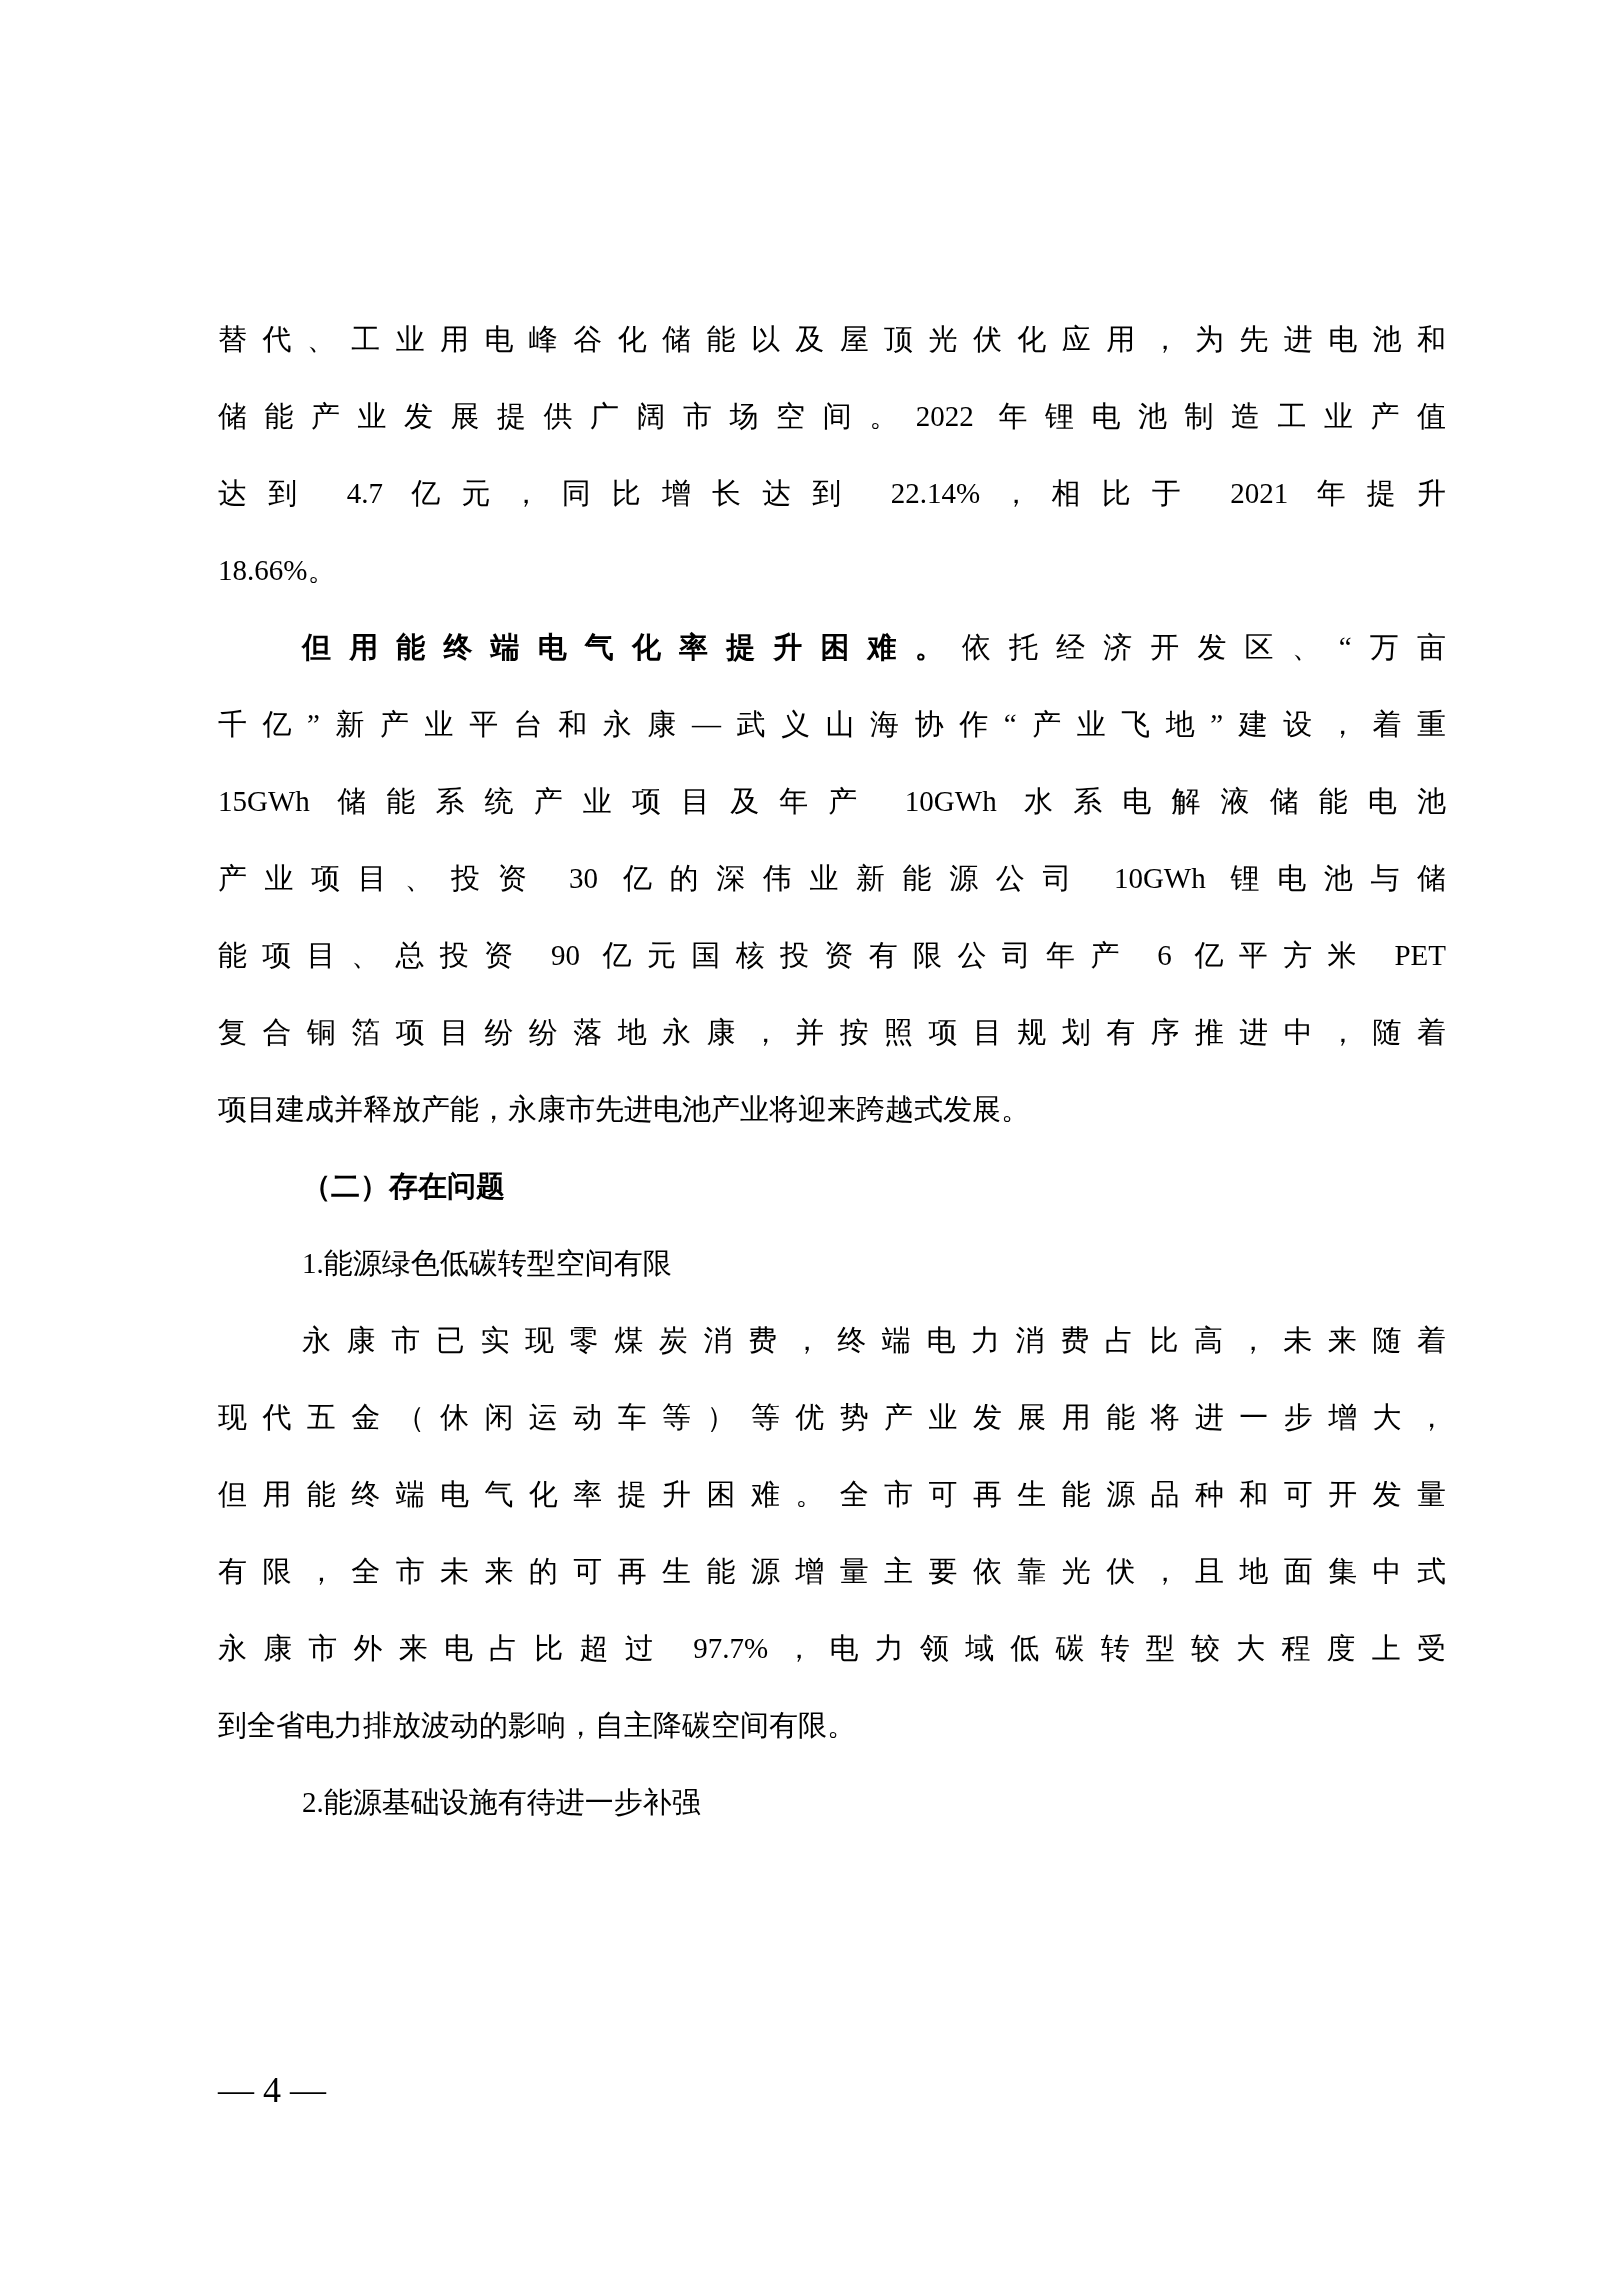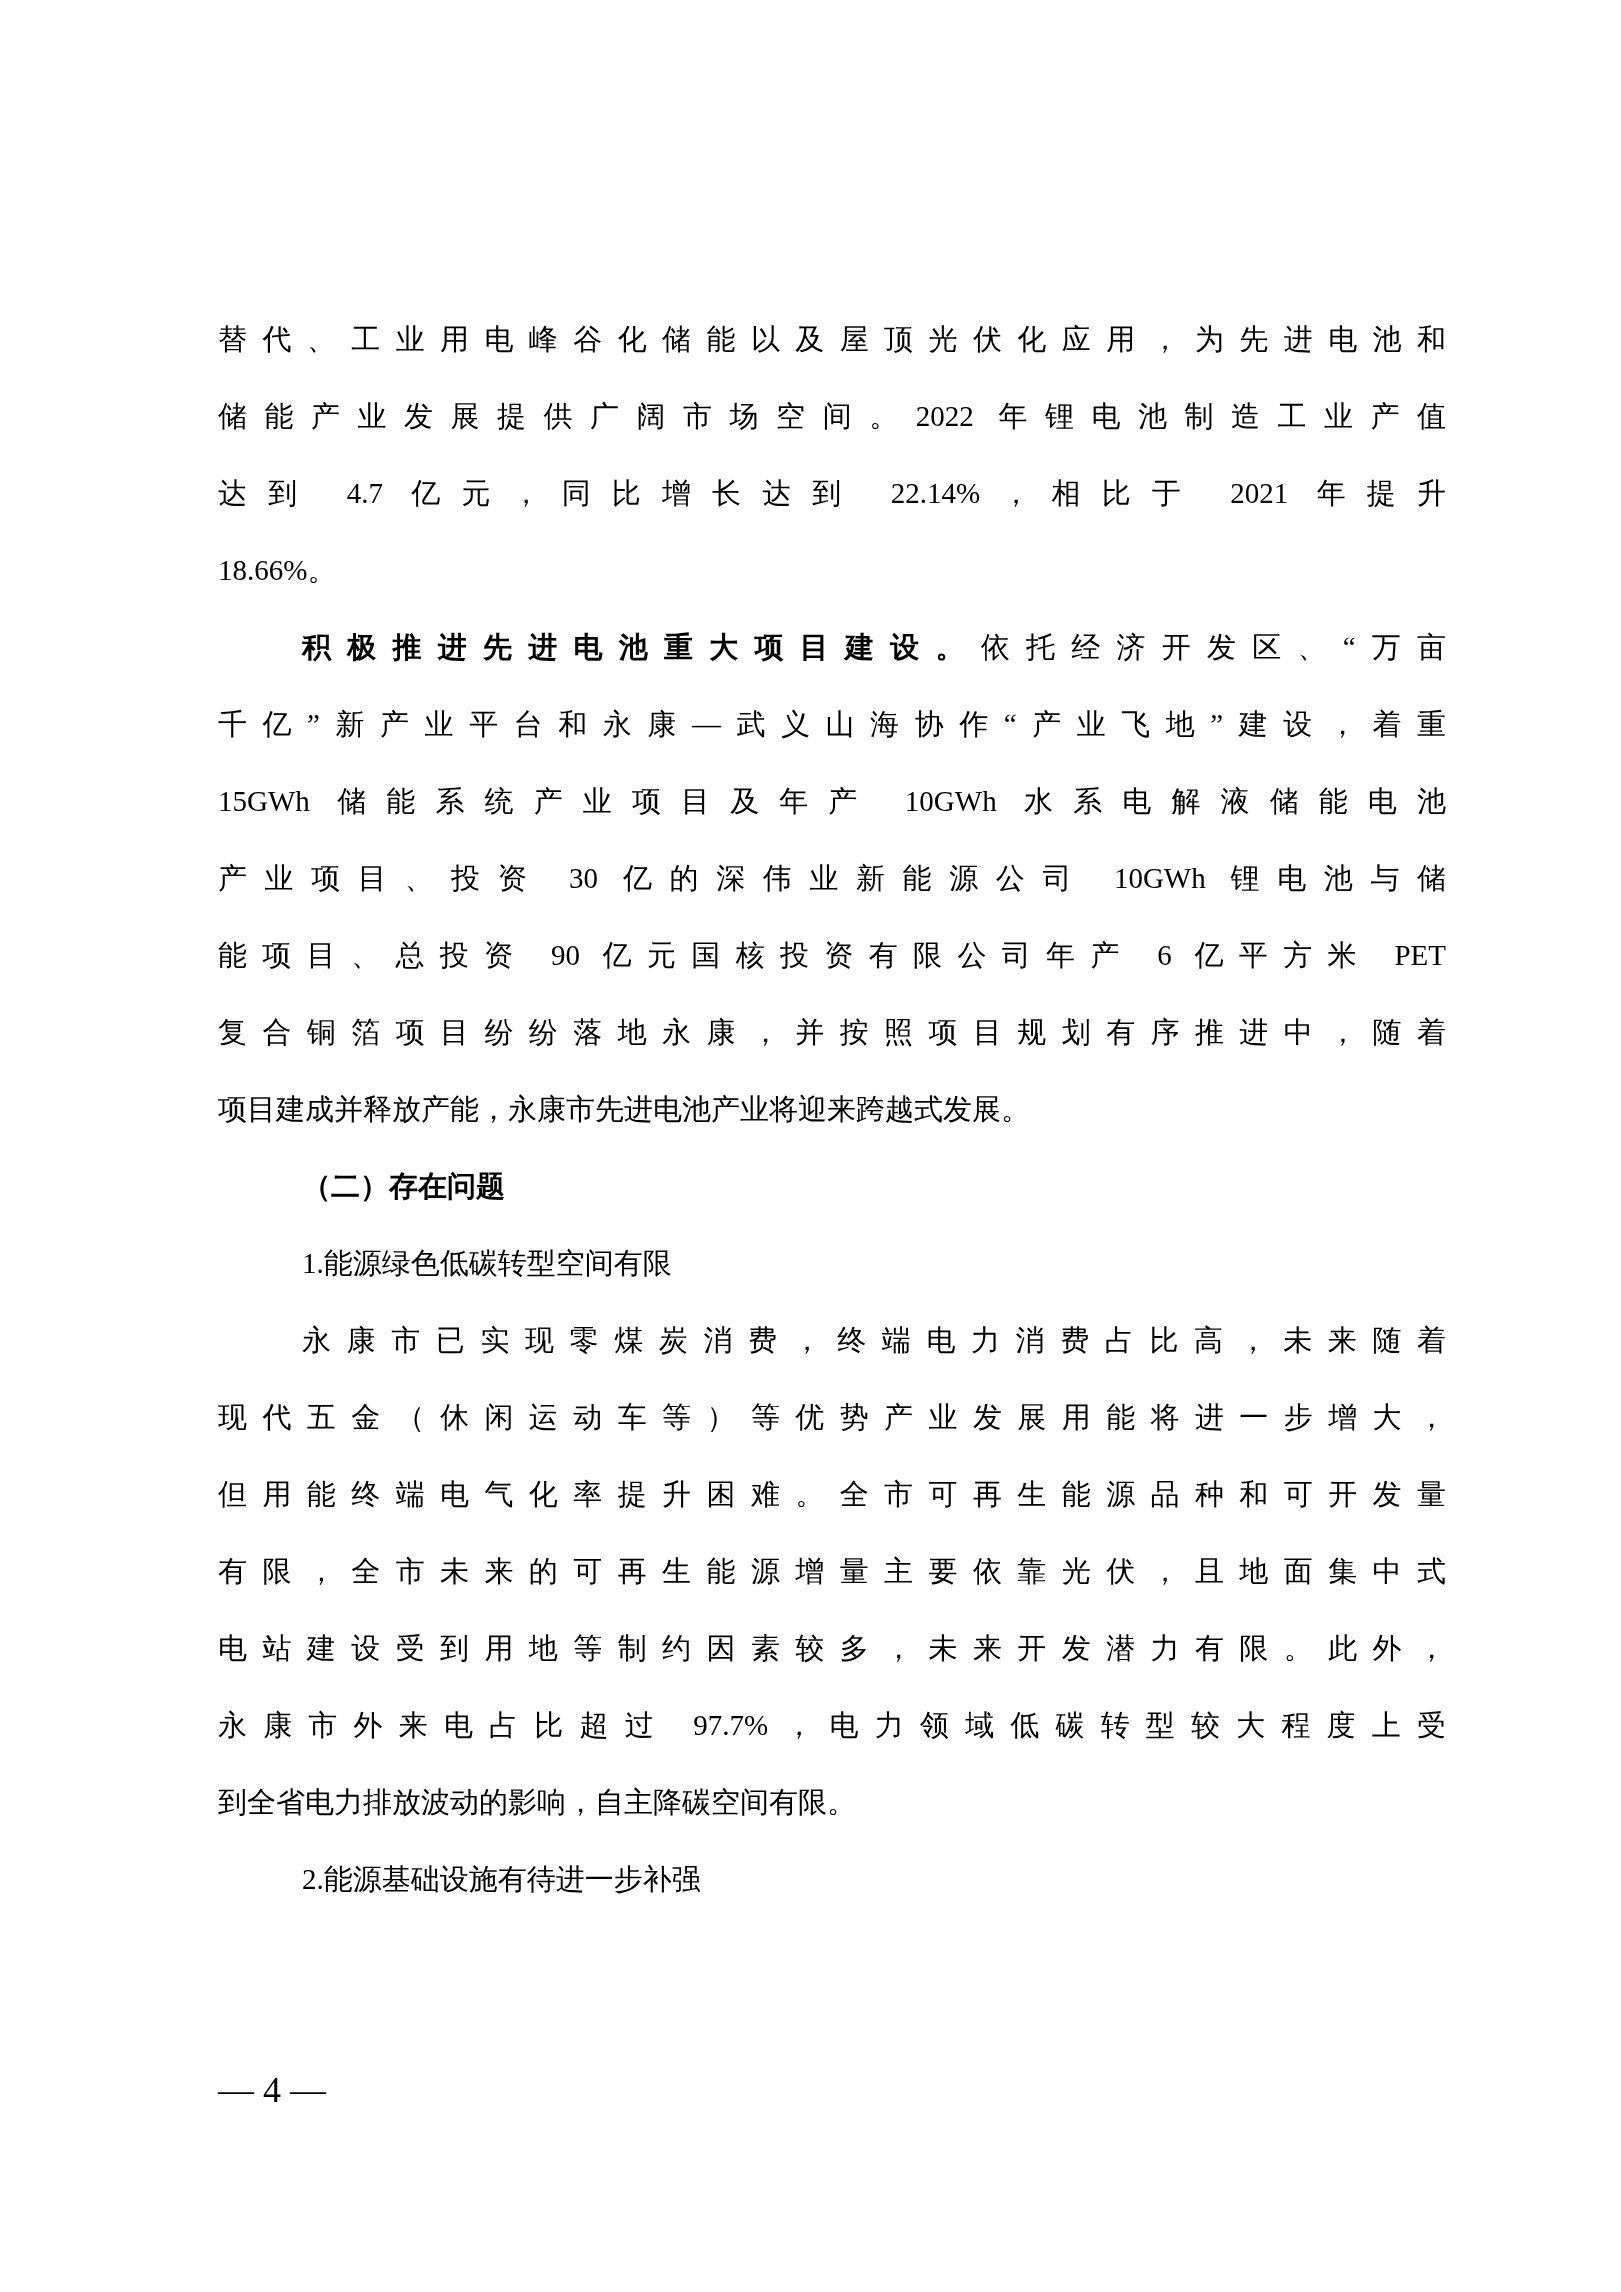--- a/index.html
+++ b/index.html
@@ -58,39 +58,38 @@
 <main class="doc">
 
   <section>
     <div class="ln">替代、工业用电峰谷化储能以及屋顶光伏化应用，为先进电池和</div>
     <div class="ln">储能产业发展提供广阔市场空间。2022 年锂电池制造工业产值</div>
     <div class="ln">达到 4.7 亿元，同比增长达到 22.14%，相比于 2021 年提升</div>
     <div class="ln end">18.66%。</div>
   </section>
 
   <section>
-    <div class="ln ind"><span class="bold-run">积极推进先进电池重大项目建设。</span><span>依托经济开发区、“万亩</span></div>
+    <div class="ln ind"><span class="bold-run">但用能终端电气化率提升困难。</span><span>依托经济开发区、“万亩</span></div>
     <div class="ln">千亿”新产业平台和永康—武义山海协作“产业飞地”建设，着重</div>
     <div class="ln">15GWh 储能系统产业项目及年产 10GWh 水系电解液储能电池</div>
     <div class="ln">产业项目、投资 30 亿的深伟业新能源公司 10GWh 锂电池与储</div>
     <div class="ln">能项目、总投资 90 亿元国核投资有限公司年产 6 亿平方米 PET</div>
     <div class="ln">复合铜箔项目纷纷落地永康，并按照项目规划有序推进中，随着</div>
     <div class="ln end">项目建成并释放产能，永康市先进电池产业将迎来跨越式发展。</div>
   </section>
 
   <div class="ln ind end kai">（二）存在问题</div>
 
   <div class="ln ind end heading">1.能源绿色低碳转型空间有限</div>
 
   <section>
     <div class="ln ind">永康市已实现零煤炭消费，终端电力消费占比高，未来随着</div>
     <div class="ln">现代五金（休闲运动车等）等优势产业发展用能将进一步增大，</div>
     <div class="ln">但用能终端电气化率提升困难。全市可再生能源品种和可开发量</div>
     <div class="ln">有限，全市未来的可再生能源增量主要依靠光伏，且地面集中式</div>
-    <div class="ln">电站建设受到用地等制约因素较多，未来开发潜力有限。此外，</div>
     <div class="ln">永康市外来电占比超过 97.7%，电力领域低碳转型较大程度上受</div>
     <div class="ln end">到全省电力排放波动的影响，自主降碳空间有限。</div>
   </section>
 
   <div class="ln ind end heading">2.能源基础设施有待进一步补强</div>
 
 </main>
 
 <div class="footer">— 4 —</div>
 

